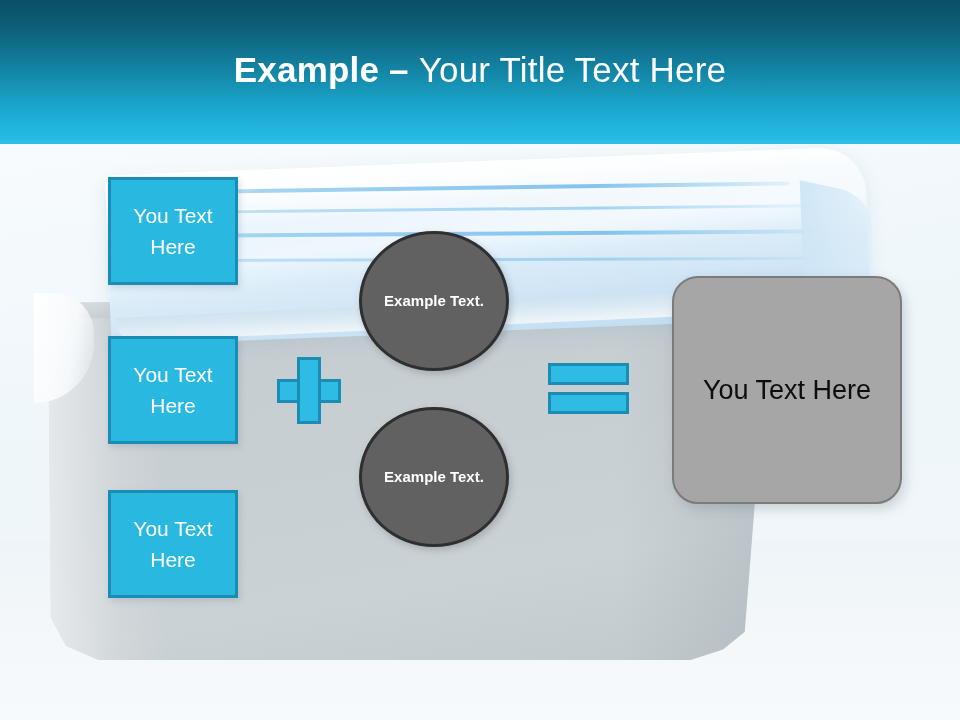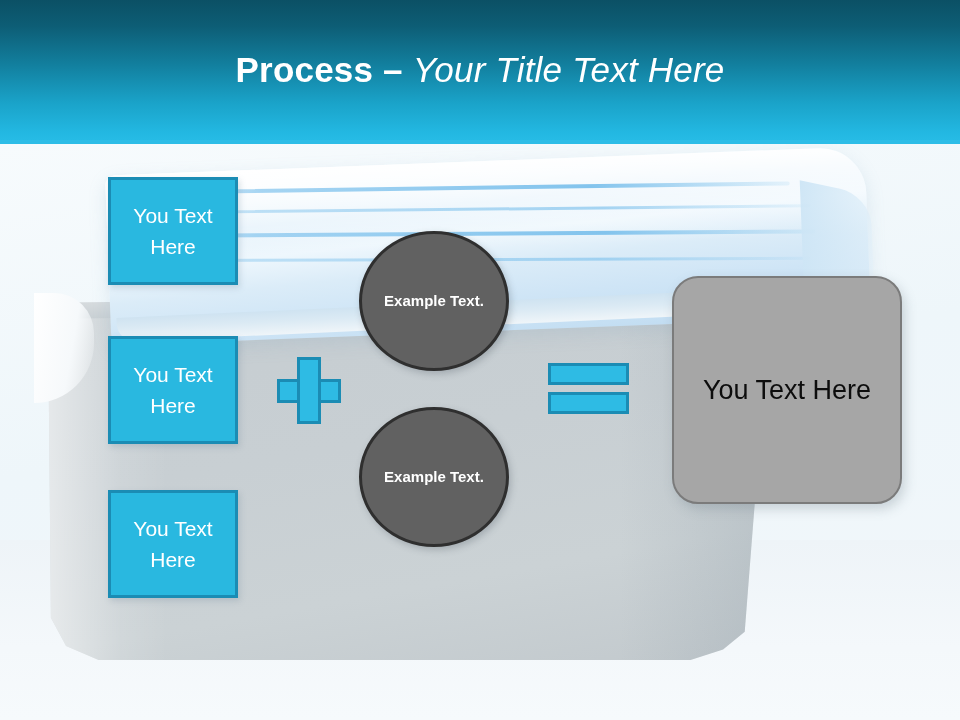--- a/index.html
+++ b/index.html
@@ -167,21 +167,21 @@
     top: 49px;
     width: 960px;
     text-align: center;
     color: #ffffff;
     font-size: 35px;
     line-height: 42px;
     letter-spacing: 0.2px;
     white-space: nowrap;
   }
   .title .strong { font-weight: bold; }
-  .title .light  { font-weight: normal; font-style: italic; }
+  .title .light  { font-weight: normal; }
 
   
   .blue-box {
     position: absolute;
     width: 130px;
     height: 108px;
     background: #29b8e0;
     border: 3px solid #1b8cb4;
     box-sizing: border-box;
     color: #ffffff;
@@ -305,21 +305,21 @@
       <div class="lid-stripe s3"></div>
       <div class="lid-stripe s4"></div>
       <div class="lid-edge-right"></div>
       <div class="lid-rim"></div>
     </div>
   </div>
 
   <div class="header"></div>
   <div class="header-underline"></div>
   <div class="title">
-    <span class="strong">Process – </span><span class="light">Your Title Text Here</span>
+    <span class="strong">Example – </span><span class="light">Your Title Text Here</span>
   </div>
 
   <div class="blue-box b1">
     <span>You Text Here</span>
   </div>
   <div class="blue-box b2">
     <span>You Text Here</span>
   </div>
   <div class="blue-box b3">
     <span>You Text Here</span>

